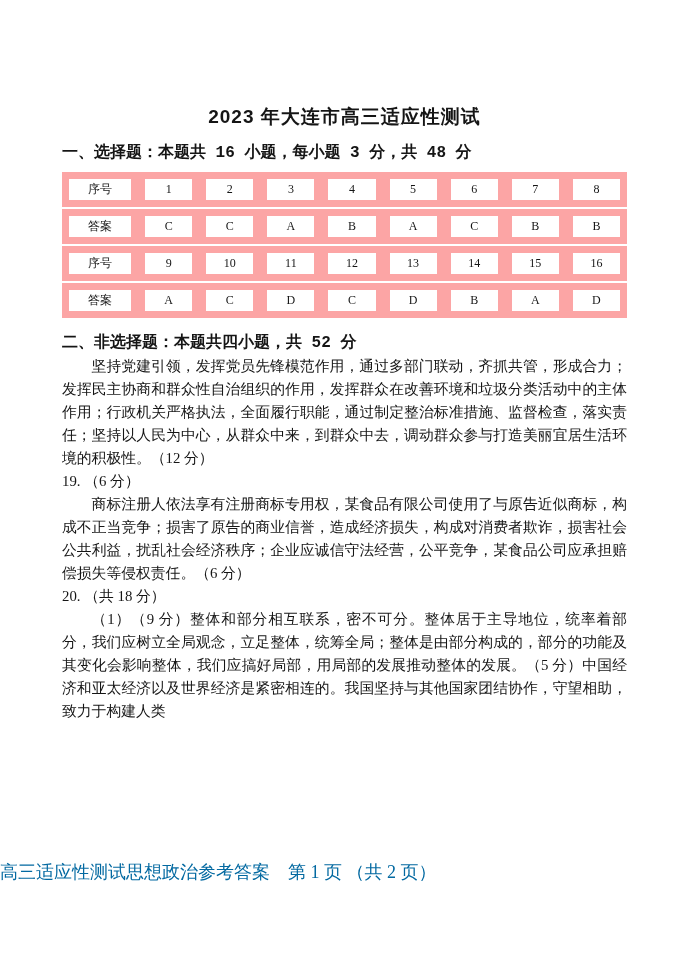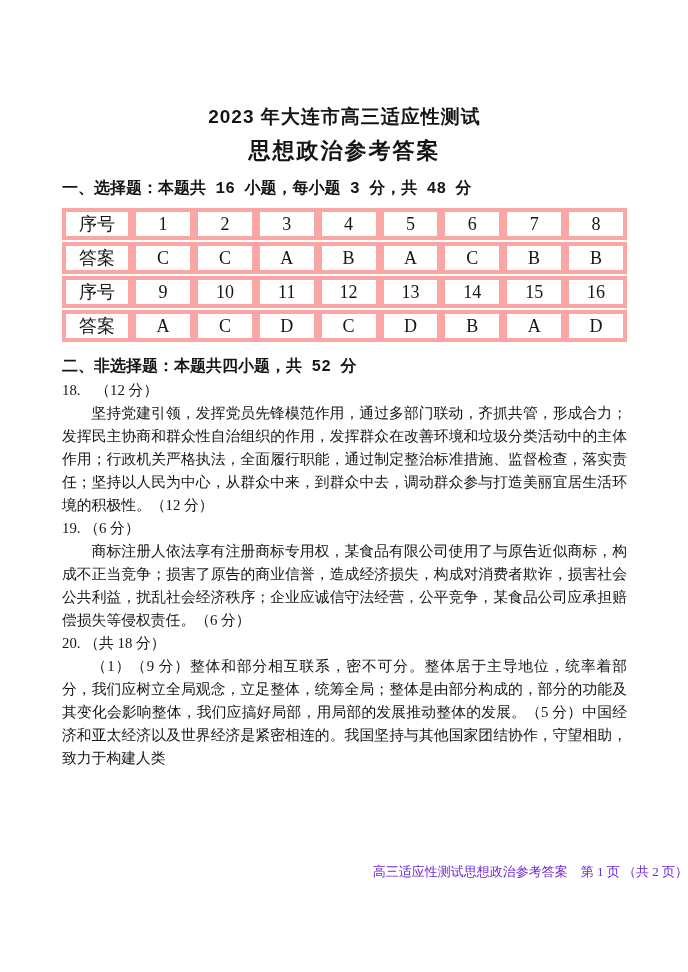--- a/index.html
+++ b/index.html
@@ -44,25 +44,25 @@
     margin-top: 12px;
   }
   table.answers {
     width: 100%;
     margin-top: 5px;
     border-collapse: separate;
     border-spacing: 0 2px;
     table-layout: fixed;
   }
   table.answers td {
-    border: 4px solid #fca5a5;
+    border: 7px solid #fca5a5;
     height: 21px;
     text-align: center;
     vertical-align: middle;
-    font-size: 18px;
+    font-size: 12px;
     padding: 0;
   }
   table.answers td.label-cell {
     width: 11%;
   }
   .q-heading {
     font-size: 14.8px;
     line-height: 23px;
     margin: 0;
   }
@@ -71,33 +71,32 @@
     line-height: 23px;
     text-align: justify;
     text-indent: 2em;
     margin: 0;
   }
   .footer {
     position: absolute;
     left: 0;
     right: 0;
     top: 846px;
-    text-align: right;
-    font-size: 13px;
+    text-align: left;
+    font-size: 18px;
     line-height: 20px;
-    color: #6d28d9;
+    color: #0369a1;
   }
 </style>
 </head>
 <body>
 
 <div class="page">
 
   <div class="title1">2023 年大连市高三适应性测试</div>
-  <div class="title2">思想政治参考答案</div>
 
   <div class="section-heading">一、选择题：本题共 16 小题，每小题 3 分，共 48 分</div>
 
   <table class="answers">
     <tbody>
         <tr>
           <td class="label-cell">序号</td>
           <td>1</td>
           <td>2</td>
           <td>3</td>
@@ -139,21 +138,20 @@
           <td>B</td>
           <td>A</td>
           <td>D</td>
         </tr>
       </tbody>
   </table>
 
   <div class="section-heading">二、非选择题：本题共四小题，共 52 分</div>
 
   <div>
-      <div class="q-heading">18.　（12 分）</div>
       <p class="q-para">坚持党建引领，发挥党员先锋模范作用，通过多部门联动，齐抓共管，形成合力；发挥民主协商和群众性自治组织的作用，发挥群众在改善环境和垃圾分类活动中的主体作用；行政机关严格执法，全面履行职能，通过制定整治标准措施、监督检查，落实责任；坚持以人民为中心，从群众中来，到群众中去，调动群众参与打造美丽宜居生活环境的积极性。（12 分）</p>
       <div class="q-heading">19. （6 分）</div>
       <p class="q-para">商标注册人依法享有注册商标专用权，某食品有限公司使用了与原告近似商标，构成不正当竞争；损害了原告的商业信誉，造成经济损失，构成对消费者欺诈，损害社会公共利益，扰乱社会经济秩序；企业应诚信守法经营，公平竞争，某食品公司应承担赔偿损失等侵权责任。（6 分）</p>
       <div class="q-heading">20. （共 18 分）</div>
       <p class="q-para">（1）（9 分）整体和部分相互联系，密不可分。整体居于主导地位，统率着部分，我们应树立全局观念，立足整体，统筹全局；整体是由部分构成的，部分的功能及其变化会影响整体，我们应搞好局部，用局部的发展推动整体的发展。（5 分）中国经济和亚太经济以及世界经济是紧密相连的。我国坚持与其他国家团结协作，守望相助，致力于构建人类</p>
     </div>
 
   <div class="footer">高三适应性测试思想政治参考答案　第 1 页 （共 2 页）</div>
 
 </div>

